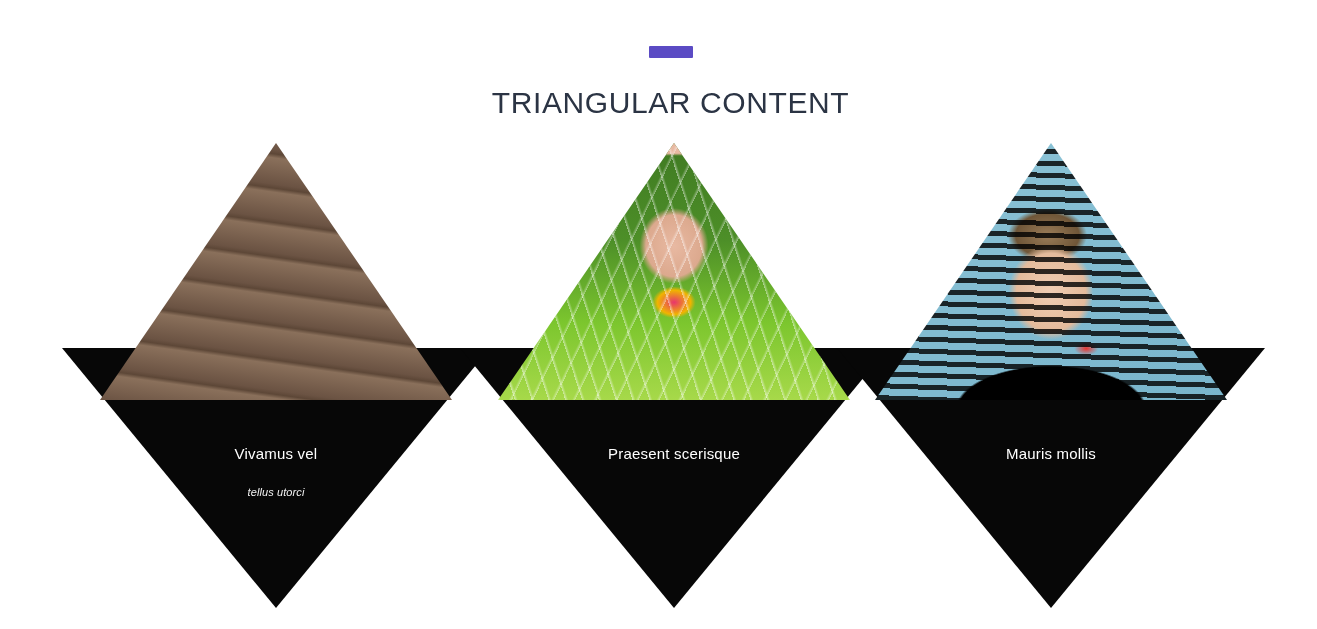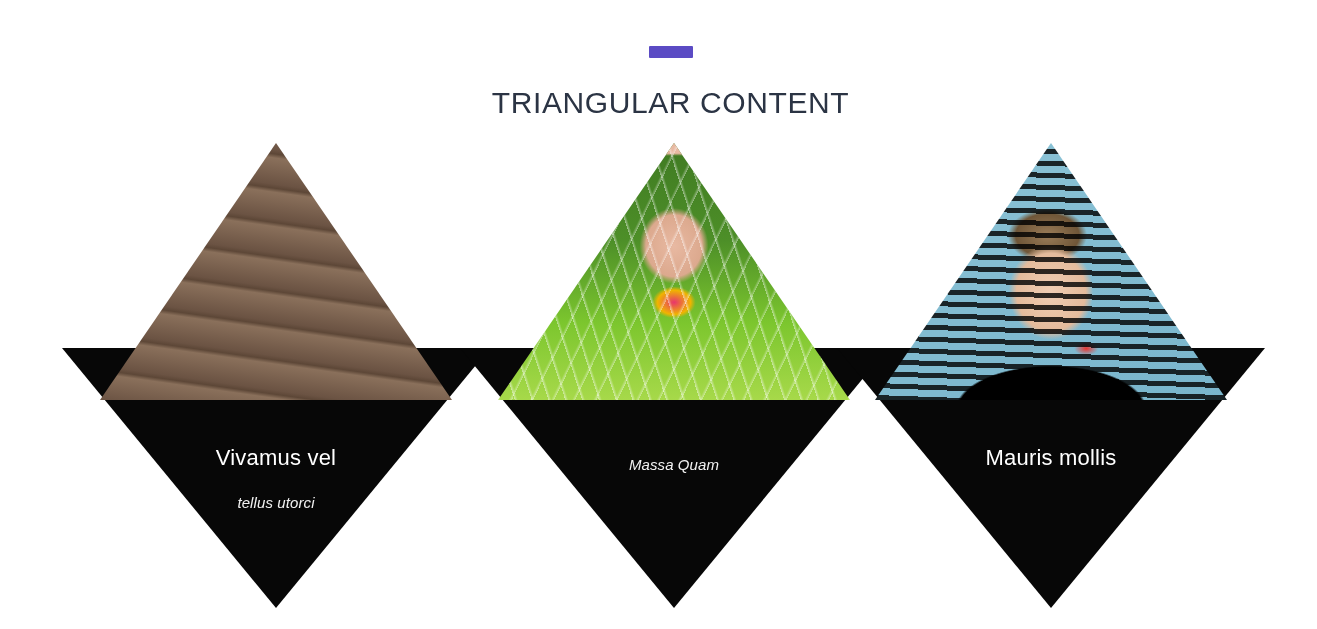--- a/index.html
+++ b/index.html
@@ -72,29 +72,29 @@
   .caption {
     position:absolute;
     left:0; top:290px;
     width:352px;
     text-align:center;
     z-index:5;
     pointer-events:none;
   }
   .caption .c-title {
     color:#ffffff;
-    font-size:22px;
+    font-size:15px;
     font-weight:400;
     letter-spacing:0.2px;
     line-height:1.2;
   }
   .caption .c-sub {
     margin-top:11px;
     color:#f2f2f2;
-    font-size:15px;
+    font-size:11px;
     font-style:italic;
     font-weight:400;
     letter-spacing:0.1px;
   }
 </style>
 </head>
 <body>
 
 <div class="page">
 
@@ -115,21 +115,21 @@
         <div class="c-sub">tellus utorci</div>
       </div>
     </div>
 
     <div class="card card-2">
       <div class="tri-down"></div>
       <div class="tri-up">
         <div class="photo" id="photo-2" style="background-image: repeating-linear-gradient(72deg, rgba(255, 255, 255, 0.5) 0px, rgba(255, 255, 255, 0) 3px, rgba(255, 255, 255, 0) 16px), repeating-linear-gradient(-64deg, rgba(255, 255, 255, 0.42) 0px, rgba(255, 255, 255, 0) 3px, rgba(255, 255, 255, 0) 19px), linear-gradient(rgb(232, 185, 162) 0%, rgb(232, 185, 162) 4%, rgba(232, 185, 162, 0) 5%), radial-gradient(30px 22px at 50% 62%, rgb(232, 53, 109) 0%, rgb(240, 180, 0) 55%, rgba(240, 180, 0, 0) 72%), radial-gradient(40px 44px at 50% 40%, rgb(232, 185, 162) 0%, rgb(220, 169, 142) 70%, rgba(220, 169, 142, 0) 86%), linear-gradient(rgb(63, 122, 34) 0%, rgb(77, 143, 40) 38%, rgb(124, 198, 46) 70%, rgb(167, 217, 74) 100%);"></div>
       </div>
       <div class="caption">
-        <div class="c-sub">Massa Quam</div>
+        <div class="c-title">Praesent scerisque</div>
       </div>
     </div>
 
     <div class="card card-3">
       <div class="tri-down"></div>
       <div class="tri-up">
         <div class="photo" id="photo-3" style="background-image: repeating-linear-gradient(2deg, rgba(20, 20, 20, 0.88) 0px, rgba(20, 20, 20, 0.88) 5px, rgba(255, 255, 255, 0.92) 5px, rgba(255, 255, 255, 0.92) 12px), radial-gradient(150px 70px at 50% 104%, rgb(0, 0, 0) 0%, rgb(0, 0, 0) 62%, rgba(0, 0, 0, 0) 64%), radial-gradient(16px 9px at 60% 80%, rgb(232, 53, 47) 0%, rgba(232, 53, 47, 0) 75%), radial-gradient(48px 54px at 50% 58%, rgb(240, 205, 179) 0%, rgb(228, 187, 156) 72%, rgba(228, 187, 156, 0) 88%), radial-gradient(44px 30px at 49% 36%, rgb(154, 124, 88) 0%, rgb(111, 86, 56) 72%, rgba(111, 86, 56, 0) 90%), linear-gradient(160deg, rgb(140, 195, 214) 0%, rgb(121, 181, 204) 100%); background-blend-mode: multiply, normal, normal, normal, normal, normal;"></div>
       </div>
       <div class="caption">
         <div class="c-title">Mauris mollis</div>

